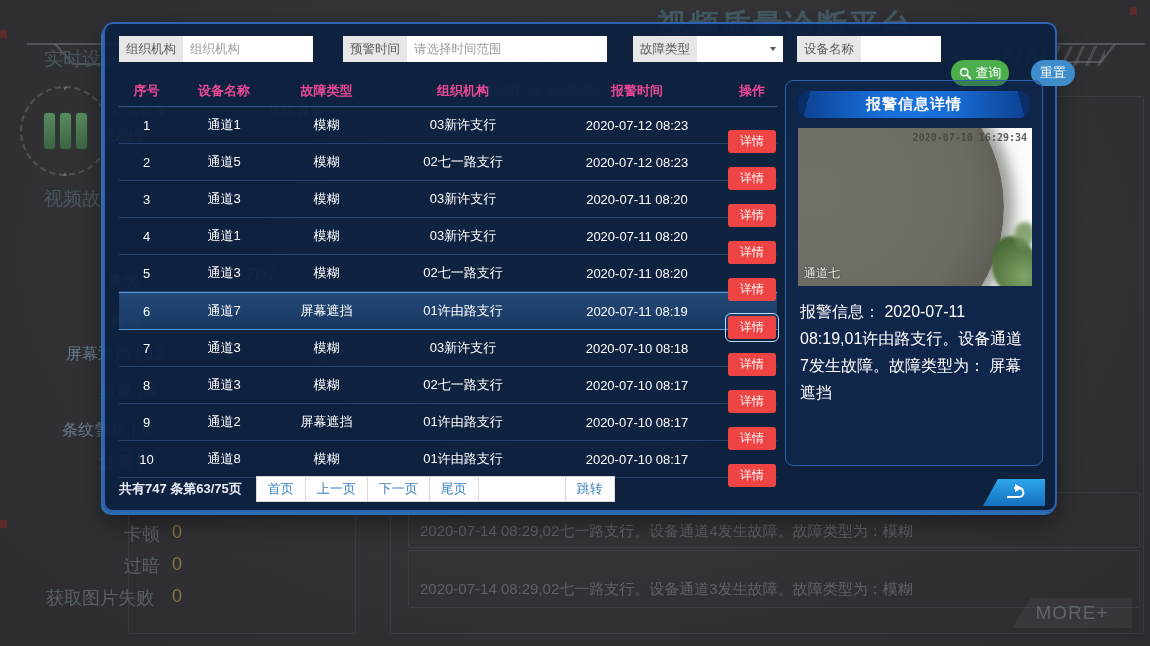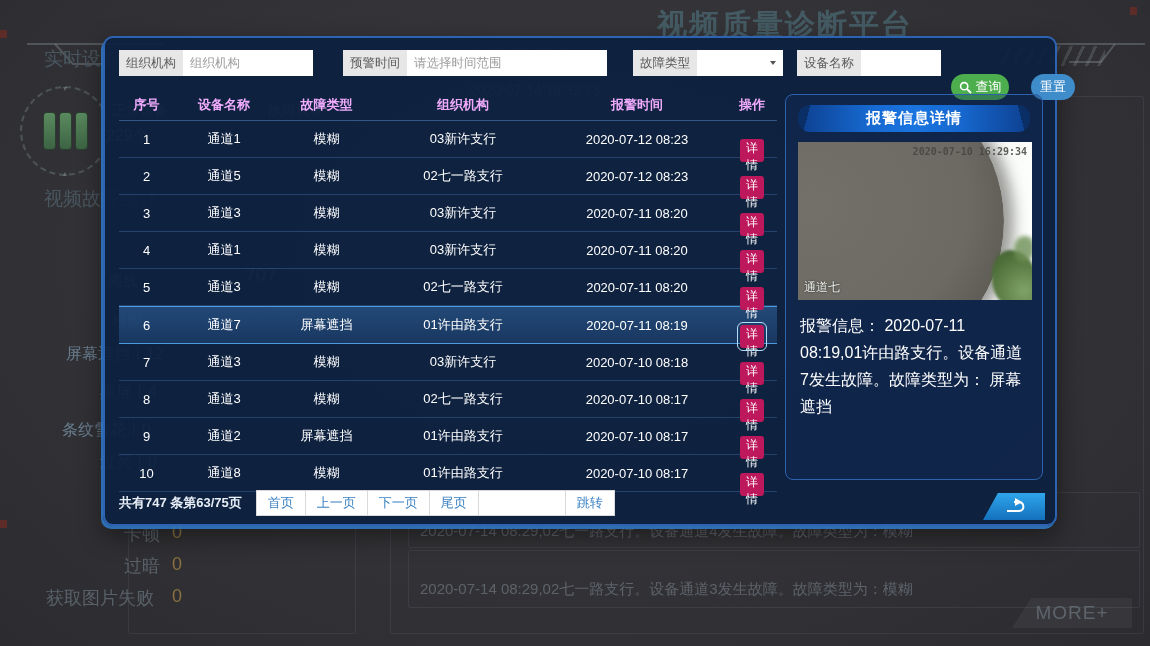--- a/index.html
+++ b/index.html
@@ -22,45 +22,45 @@
   .gbar{width:11px;height:36px;border-radius:3px;background:linear-gradient(180deg,#5a8a5f,#3c6443);box-shadow:0 0 0 1px rgba(40,70,45,.6);}
   .bleed{color:rgba(150,185,215,.55);white-space:nowrap;}
   .bstat{font-size:18px;color:#596168;white-space:nowrap;}
   .bval{color:#8a7140;}
   .bg-box{border:1px solid rgba(125,133,140,.16);border-radius:2px;}
   .bg-msg{font-size:15px;color:#5d6269;white-space:nowrap;}
   .more-tab{left:1012px;top:598px;width:120px;height:30px;line-height:30px;text-align:center;
     background:rgba(255,255,255,.05);clip-path:polygon(16% 0,100% 0,100% 100%,0 100%);
     color:#5d646c;font-size:19px;letter-spacing:1px;}
   
-  .modal{left:103px;top:36px;width:950px;height:486px;border-radius:10px;z-index:10;
+  .modal{left:103px;top:22px;width:950px;height:486px;border-radius:10px;z-index:10;
     background:rgba(12,32,64,.93);border:2px solid #2c63b2;
     box-shadow:-2px 3px 0 0 rgba(47,122,201,.85), 0 10px 26px rgba(0,0,0,.45);}
   
   .filters{position:absolute;left:14px;top:12px;display:flex;align-items:center;height:26px;}
   .fgroup{display:flex;height:26px;}
   .flabel{background:#e7e7e7;color:#5a5a5a;font-size:12.5px;display:flex;align-items:center;padding:0 7px;white-space:nowrap;}
   .finput{border:none;outline:none;background:#fff;height:26px;padding:0 7px;font-size:12.5px;color:#333;box-sizing:border-box;}
   .finput::placeholder{color:#9b9b9b;}
   .fselect{position:relative;background:#fff;width:86px;height:26px;}
   .caret{position:absolute;right:7px;top:11px;width:0;height:0;border-left:3.5px solid transparent;border-right:3.5px solid transparent;border-top:4.5px solid #555;}
   .btn{border:none;height:26px;border-radius:13px;color:#fff;font-size:13px;cursor:pointer;
     display:flex;align-items:center;justify-content:center;gap:4px;font-family:inherit;margin-top:48px;}
   .btn-search{width:58px;margin-left:10px;background:#4cae4c;}
   .btn-reset{width:44px;margin-left:22px;background:#3f8cca;}
   
   .table{position:absolute;left:14px;top:52px;width:658px;}
   .thead,.trow{display:flex;align-items:center;}
-  .thead{height:30px;font-size:13px;font-weight:bold;color:#f0abfc;border-bottom:1px solid rgba(96,156,226,.45);}
+  .thead{height:30px;font-size:13px;font-weight:bold;color:#ec4899;border-bottom:1px solid rgba(96,156,226,.45);}
   .trow{height:36px;font-size:13px;color:#fff;border-bottom:1px solid rgba(96,156,226,.28);}
   .td{text-align:center;}
   .c-seq{width:55px}.c-dev{width:100px}.c-fault{width:105px}.c-org{width:168px}.c-time{width:180px}.c-op{width:50px}
   .trow.selected{background:linear-gradient(180deg,rgba(66,132,202,.40),rgba(38,88,148,.40));
     border-top:1px solid #4e9ade;border-bottom:1px solid #4e9ade;}
-  .detail-btn{width:24px;height:23px;background:#be185d;border:none;border-radius:3px;color:#fff;font-size:12px;cursor:pointer;font-family:inherit;margin-top:33px;}
+  .detail-btn{width:48px;height:23px;background:#ef4444;border:none;border-radius:3px;color:#fff;font-size:12px;cursor:pointer;font-family:inherit;margin-top:33px;}
   .trow.selected .detail-btn{outline:1px solid #b5dcf8;outline-offset:2px;}
   
   .pager{position:absolute;left:14px;top:452px;display:flex;align-items:center;height:26px;}
   .pager-info{font-size:13px;font-weight:bold;color:#e8eef6;margin-right:14px;white-space:nowrap;}
   .pgroup{display:flex;background:#fff;border:1px solid #d9d9d9;height:26px;box-sizing:border-box;}
   .pbtn{background:#fff;border:none;border-left:1px solid #d9d9d9;color:#3b82c4;font-size:13px;
     padding:0 11px;height:24px;cursor:pointer;font-family:inherit;white-space:nowrap;}
   .pbtn:first-child{border-left:none;}
   .pjump{width:74px;border:none;border-left:1px solid #d9d9d9;outline:none;height:24px;padding:0 6px;font-size:13px;}
   

